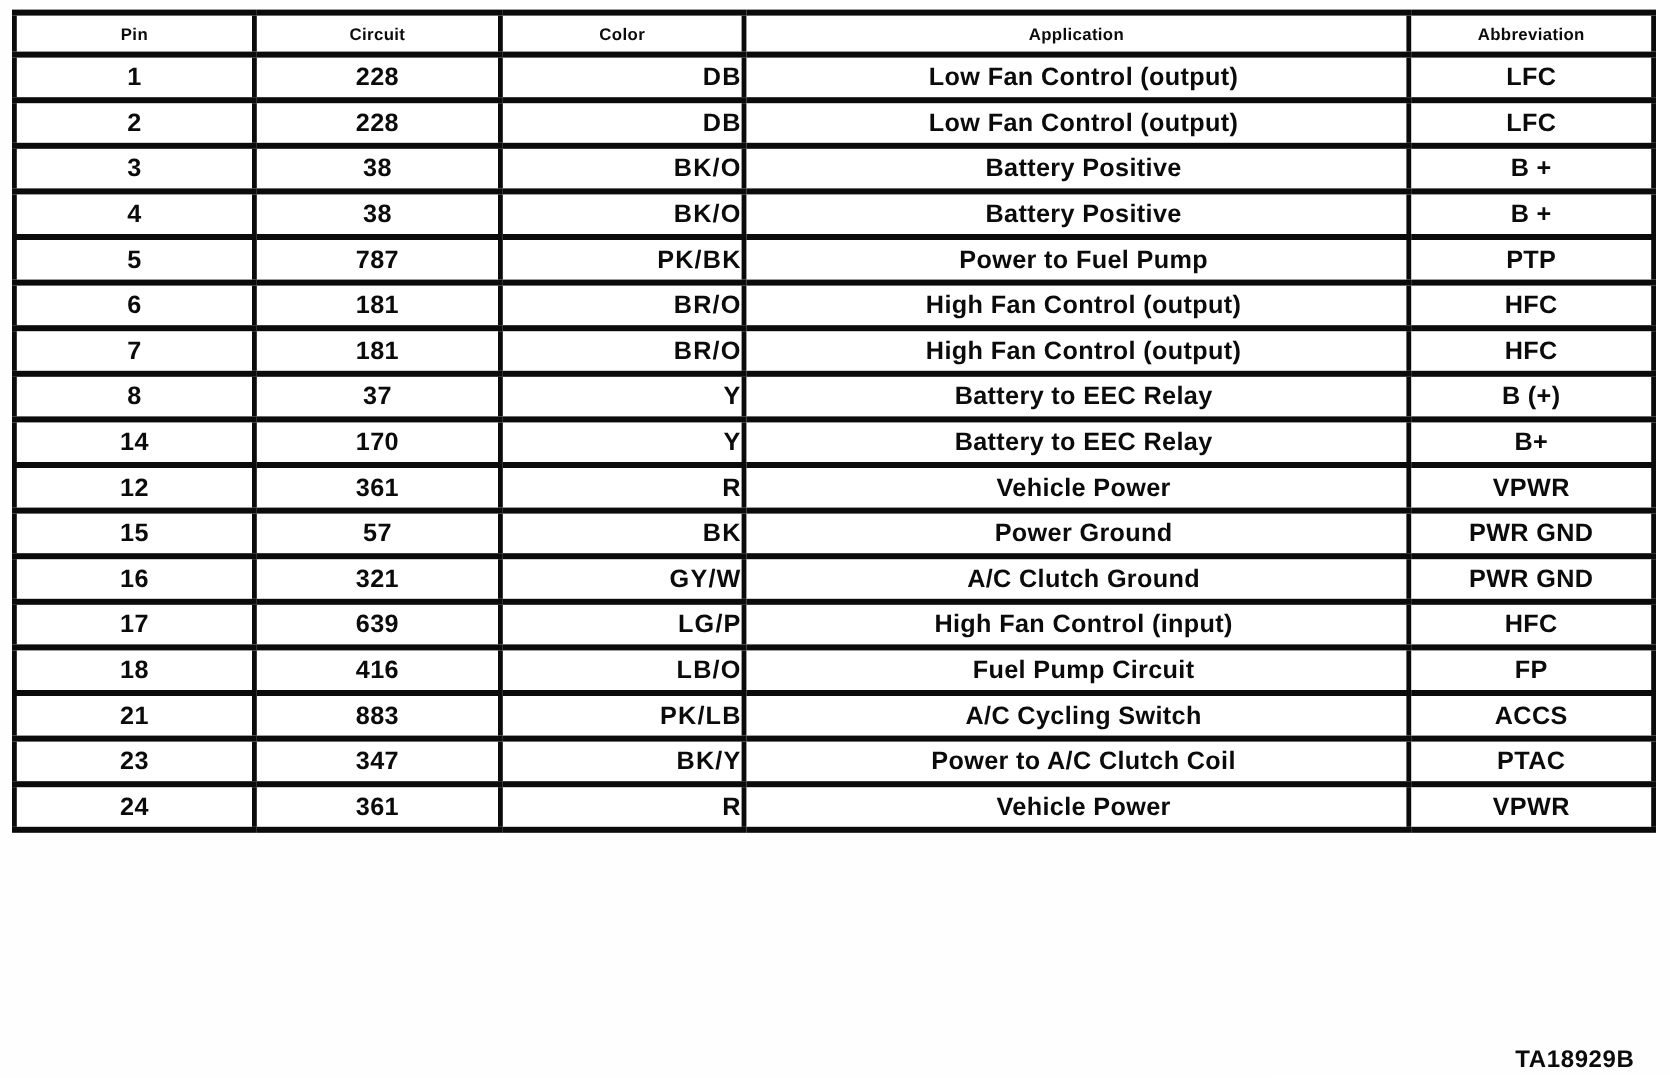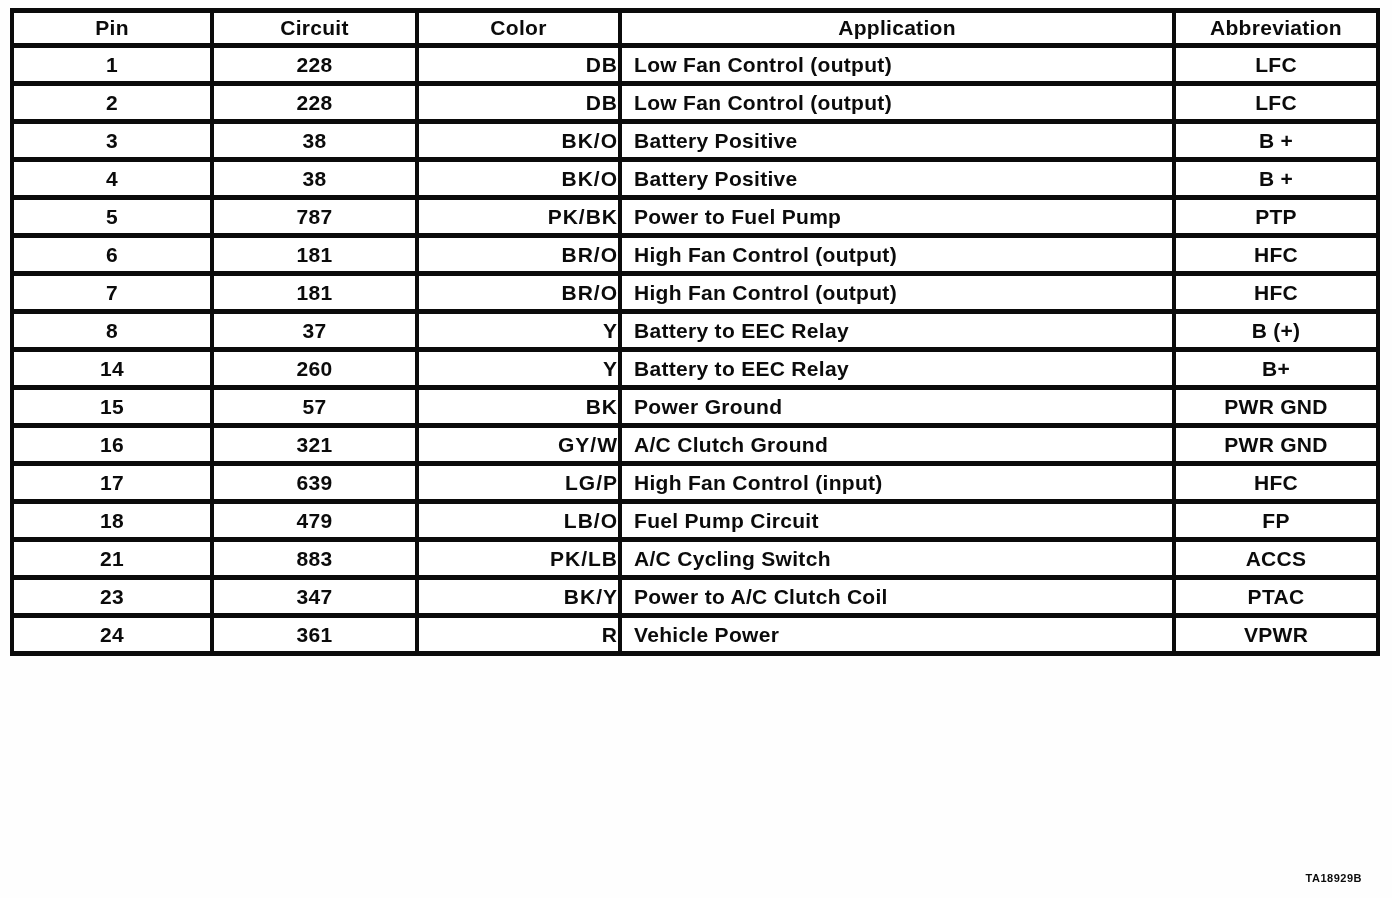--- a/index.html
+++ b/index.html
@@ -41,36 +41,36 @@
     font-weight: bold;
     font-size: 21px;
     letter-spacing: 0.3px;
     text-align: center;
     vertical-align: middle;
     white-space: nowrap;
     overflow: hidden;
     background: #fff;
   }
   table.pin-table th {
-    font-size: 21px;
+    font-size: 14px;
     height: 30px;
   }
   table.pin-table td.app-cell {
-    text-align: left;
+    text-align: center;
     padding-left: 12px;
   }
   table.pin-table td.color-cell {
     letter-spacing: 1px;
     text-align: right;
   }
   .figure-code {
     position: absolute;
     right: 30px;
     top: 872px;
-    font-size: 11px;
+    font-size: 20px;
     font-weight: bold;
     letter-spacing: 0.5px;
     color: #0b0b0b;
   }
 </style>
 </head>
 <body>
 
 <div class="page">
 
@@ -143,24 +143,31 @@
     </tr>
         <tr>
       <td class="pin-cell">8</td>
       <td class="circ-cell">37</td>
       <td class="color-cell">Y</td>
       <td class="app-cell">Battery to EEC Relay</td>
       <td class="abbr-cell">B (+)</td>
     </tr>
         <tr>
       <td class="pin-cell">14</td>
-      <td class="circ-cell">260</td>
+      <td class="circ-cell">170</td>
       <td class="color-cell">Y</td>
       <td class="app-cell">Battery to EEC Relay</td>
       <td class="abbr-cell">B+</td>
+    </tr>
+        <tr>
+      <td class="pin-cell">12</td>
+      <td class="circ-cell">361</td>
+      <td class="color-cell">R</td>
+      <td class="app-cell">Vehicle Power</td>
+      <td class="abbr-cell">VPWR</td>
     </tr>
         <tr>
       <td class="pin-cell">15</td>
       <td class="circ-cell">57</td>
       <td class="color-cell">BK</td>
       <td class="app-cell">Power Ground</td>
       <td class="abbr-cell">PWR GND</td>
     </tr>
         <tr>
       <td class="pin-cell">16</td>
@@ -171,21 +178,21 @@
     </tr>
         <tr>
       <td class="pin-cell">17</td>
       <td class="circ-cell">639</td>
       <td class="color-cell">LG/P</td>
       <td class="app-cell">High Fan Control (input)</td>
       <td class="abbr-cell">HFC</td>
     </tr>
         <tr>
       <td class="pin-cell">18</td>
-      <td class="circ-cell">479</td>
+      <td class="circ-cell">416</td>
       <td class="color-cell">LB/O</td>
       <td class="app-cell">Fuel Pump Circuit</td>
       <td class="abbr-cell">FP</td>
     </tr>
         <tr>
       <td class="pin-cell">21</td>
       <td class="circ-cell">883</td>
       <td class="color-cell">PK/LB</td>
       <td class="app-cell">A/C Cycling Switch</td>
       <td class="abbr-cell">ACCS</td>

